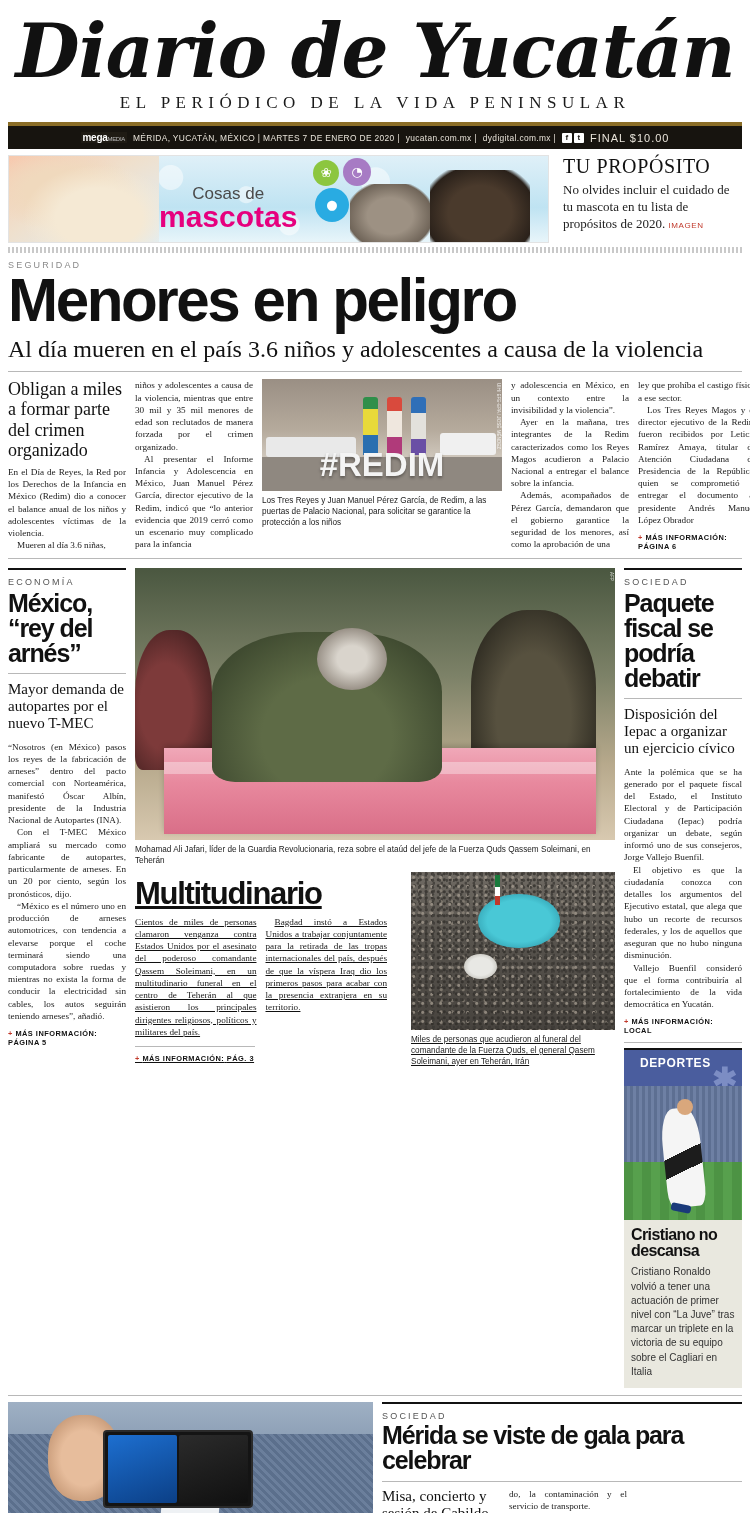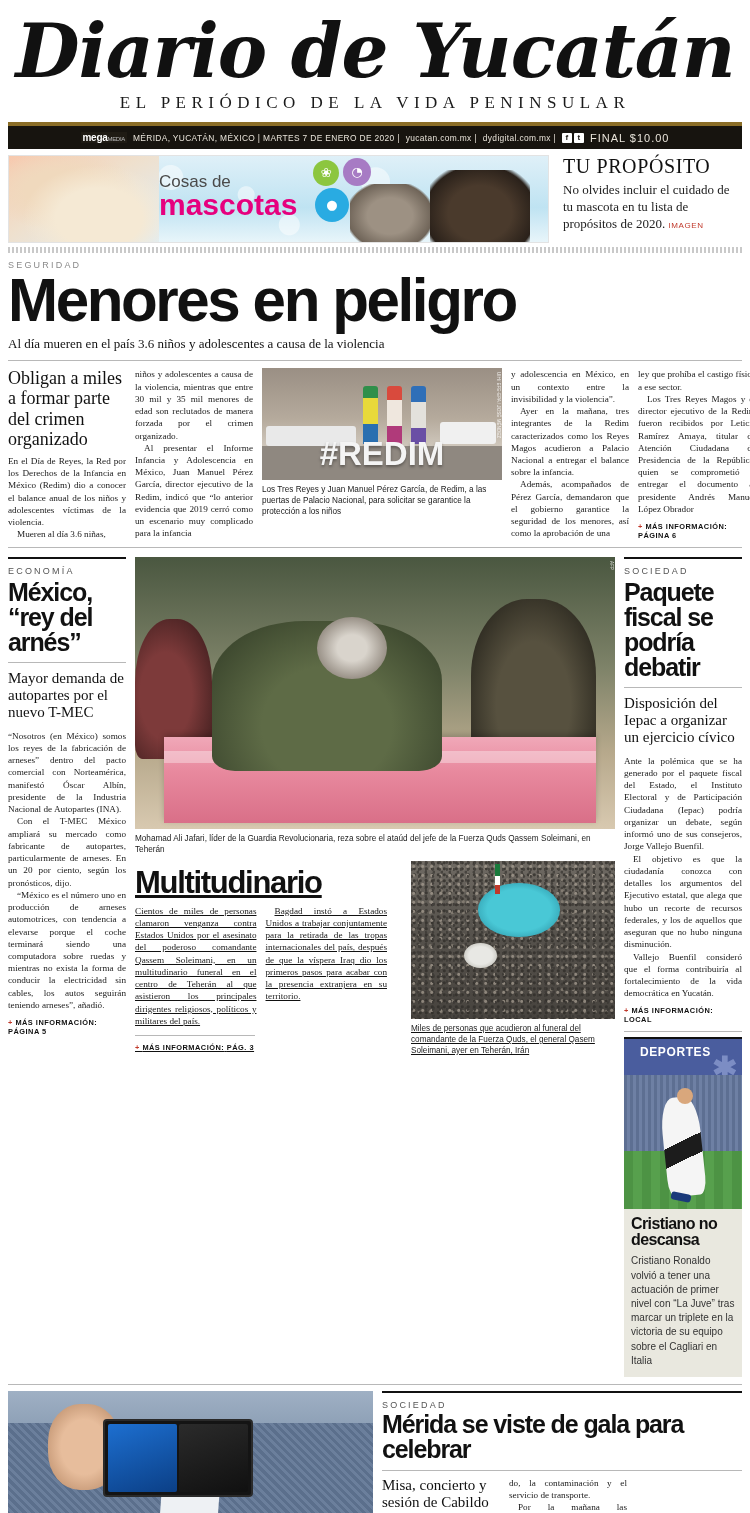--- a/index.html
+++ b/index.html
@@ -67,21 +67,21 @@
       radial-gradient(circle at 68% 30%, #fff 14px, transparent 15px),
       radial-gradient(circle at 84% 68%, #fff 11px, transparent 12px),
       radial-gradient(circle at 44% 45%, #fff 8px, transparent 9px);
   }
   .ad-puppy { position:absolute; left:0; top:0; width:150px; height:100%;
     background:
       radial-gradient(ellipse at 60% 72%, #f5e9d4 34%, transparent 60%),
       radial-gradient(ellipse at 35% 40%, #f0d9bd 26%, transparent 55%),
       linear-gradient(150deg,#f7c9ae 0%, #efe0cd 45%, #dfeef7 100%);
   }
-  .ad-text { position:absolute; left:150px; top:16px; }
+  .ad-text { position:absolute; left:150px; top:28px;text-align:center; }
   .ad-text .l1 { font-family:"Liberation Sans", sans-serif; font-size:17px; color:#4a4a4a; }
   .ad-text .l2 { font-family:"Liberation Sans", sans-serif; font-size:30px; font-weight:bold; color:#e6007e; line-height:1; margin-top:-2px;}
   .ad-icons { position:absolute; left:300px; top:4px; width:92px; height:80px; }
   .ad-icons span {
     position:absolute; border-radius:50%; display:block;
     color:#fff; font-size:13px; text-align:center; font-family:"DejaVu Sans", sans-serif;
   }
   .ai1 { width:26px;height:26px;line-height:26px;background:#8cc63f;left:4px;top:0; }
   .ai2 { width:28px;height:28px;line-height:28px;background:#a77bc4;left:34px;top:-2px; }
   .ai3 { width:34px;height:34px;line-height:34px;background:#29abe2;left:6px;top:28px;font-size:17px; }
@@ -105,21 +105,21 @@
     color:#8a8a8a; margin-top:7px;
   }
   .kicker.dark { color:#555; }
   .mainhead {
     font-family:"Liberation Sans", sans-serif;
     font-weight:bold; font-size:62px; line-height:.92;
     letter-spacing:-2.5px; margin:1px 0 0; color:#111;
     transform:scaleX(.97); transform-origin:left;
   }
   .maindeck {
-    font-family:"Liberation Serif", serif; font-size:13px; margin-top:8px; color:#111;
+    font-family:"Liberation Serif", serif; font-size:24px; margin-top:8px; color:#111;
   }
   .rule-thin { border-top:1px solid #b8b8b8; margin-top:8px; }
   .rule-thick { border-top:2.5px solid #111; }
 
   
   .topgrid { display:flex; gap:9px; margin-top:7px; }
   .tcol { width:118px; flex:0 0 118px; }
   .tcol.wide { width:240px; flex:0 0 240px; }
   .subhead {
     font-family:"Liberation Serif", serif; font-size:18px; line-height:1.12; margin:0 0 6px;
@@ -376,21 +376,21 @@
 
   <div class="midgrid">
 
     <div class="leftcol">
       <div class="rule-thick"></div>
       <div class="kicker dark">ECONOMÍA</div>
       <h2 class="bighead-sans">México, “rey del arnés”</h2>
       <div class="rule-thin" style="margin-top:7px"></div>
       <div class="deck-serif">Mayor demanda de autopartes por el nuevo T-MEC</div>
       <div class="body" style="margin-top:8px">
-        <p class="first">“Nosotros (en México) somos los reyes de la fabricación de arneses” dentro del pacto comercial con Norteamérica, manifestó Óscar Albín, presidente de la Industria Nacional de Autopartes (INA).</p>
+        <p class="first">“Nosotros (en México) pasos los reyes de la fabricación de arneses” dentro del pacto comercial con Norteamérica, manifestó Óscar Albín, presidente de la Industria Nacional de Autopartes (INA).</p>
         <p>Con el T-MEC México ampliará su mercado como fabricante de autopartes, particularmente de arneses. En un 20 por ciento, según los pronósticos, dijo.</p>
         <p>“México es el número uno en producción de arneses automotrices, con tendencia a elevarse porque el coche terminará siendo una computadora sobre ruedas y mientras no exista la forma de conducir la electricidad sin cables, los autos seguirán teniendo arneses”, añadió.</p>
       </div>
       <div class="moreinfo">
         <span>MÁS INFORMACIÓN:</span> <span class="pg">PÁGINA 5</span>
       </div>
     </div>
 
     <div class="centercol">
       <div class="photo soleimani-photo">

